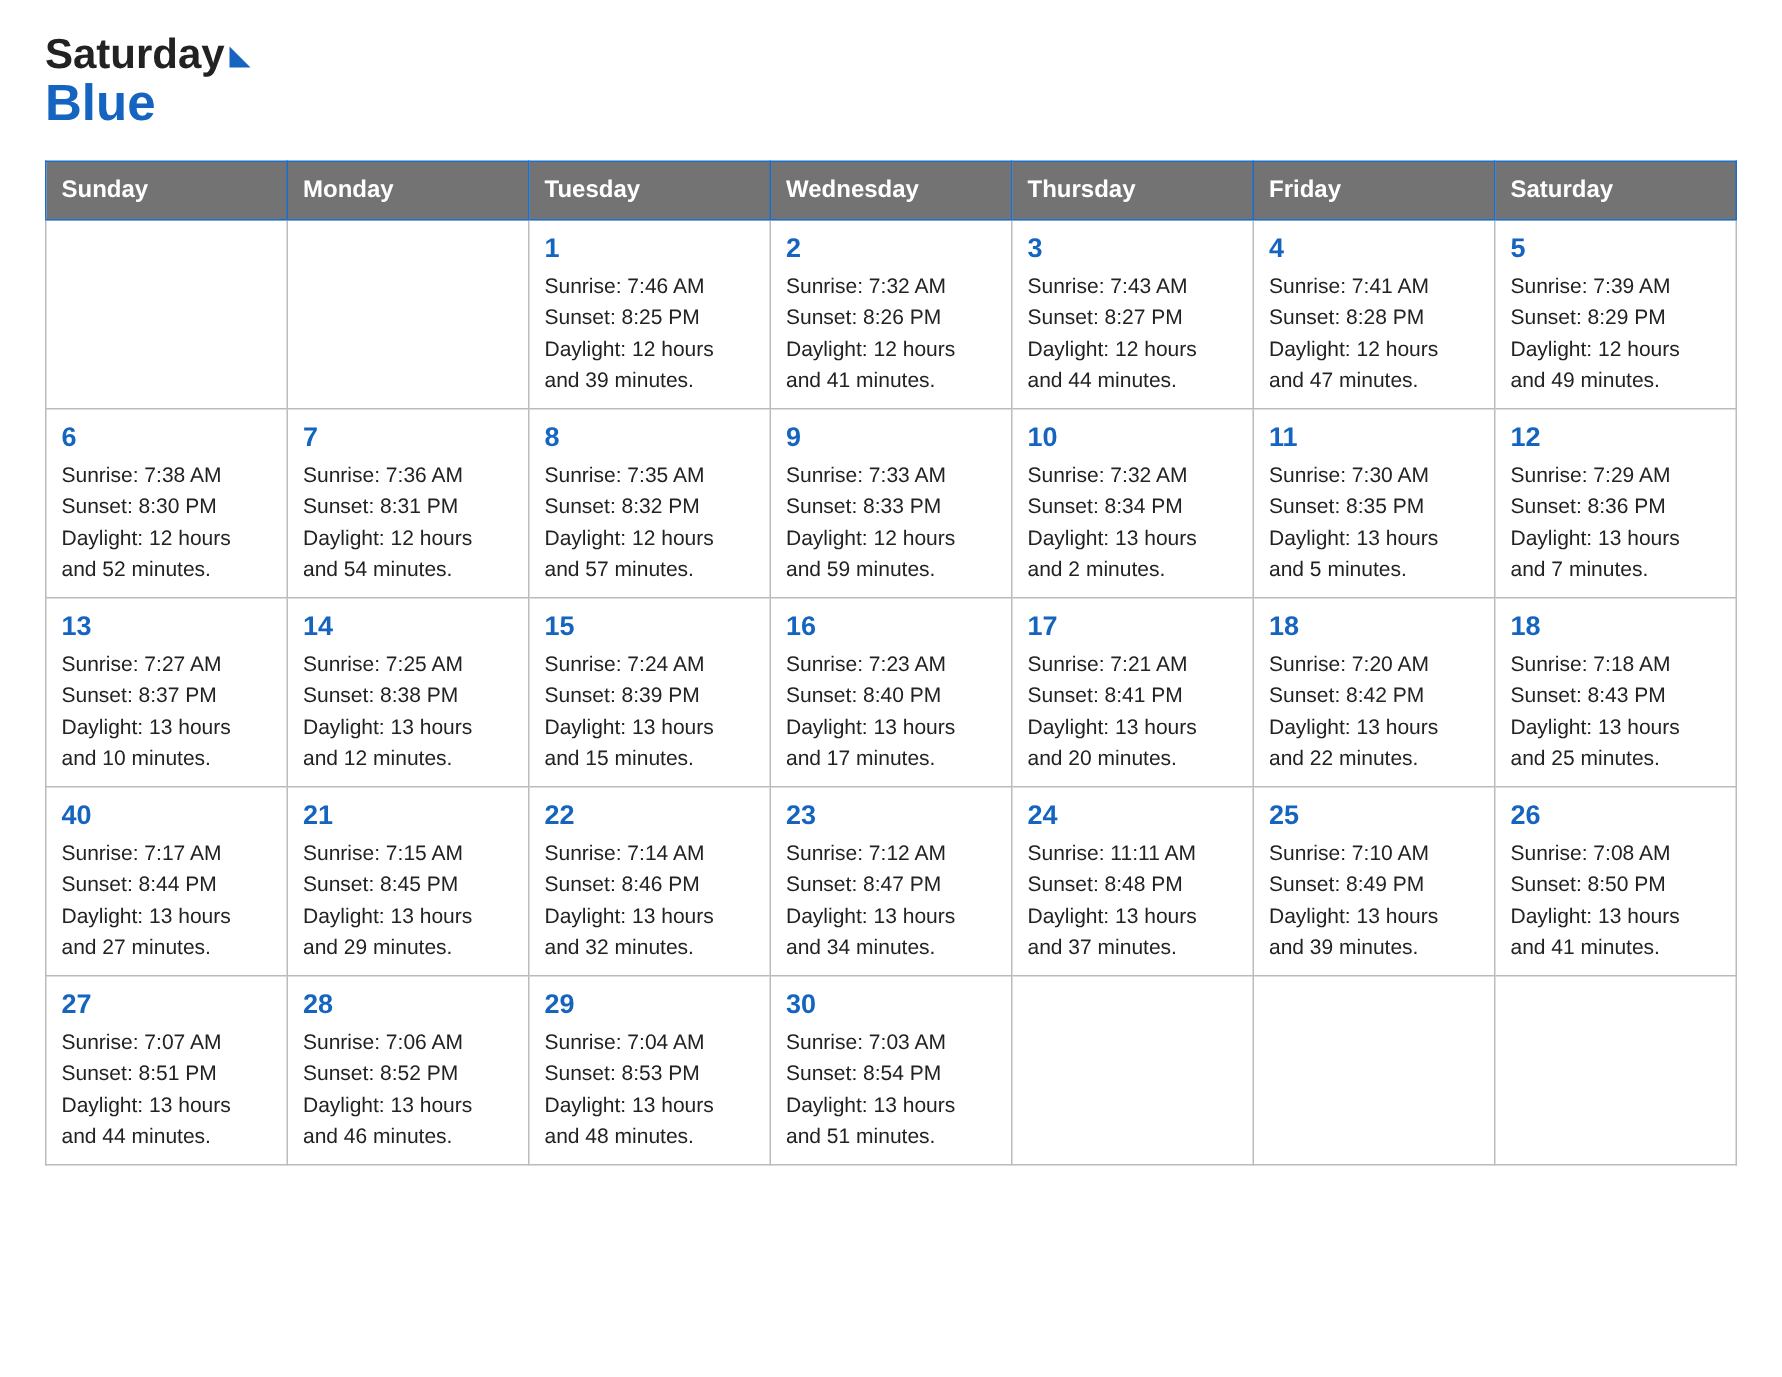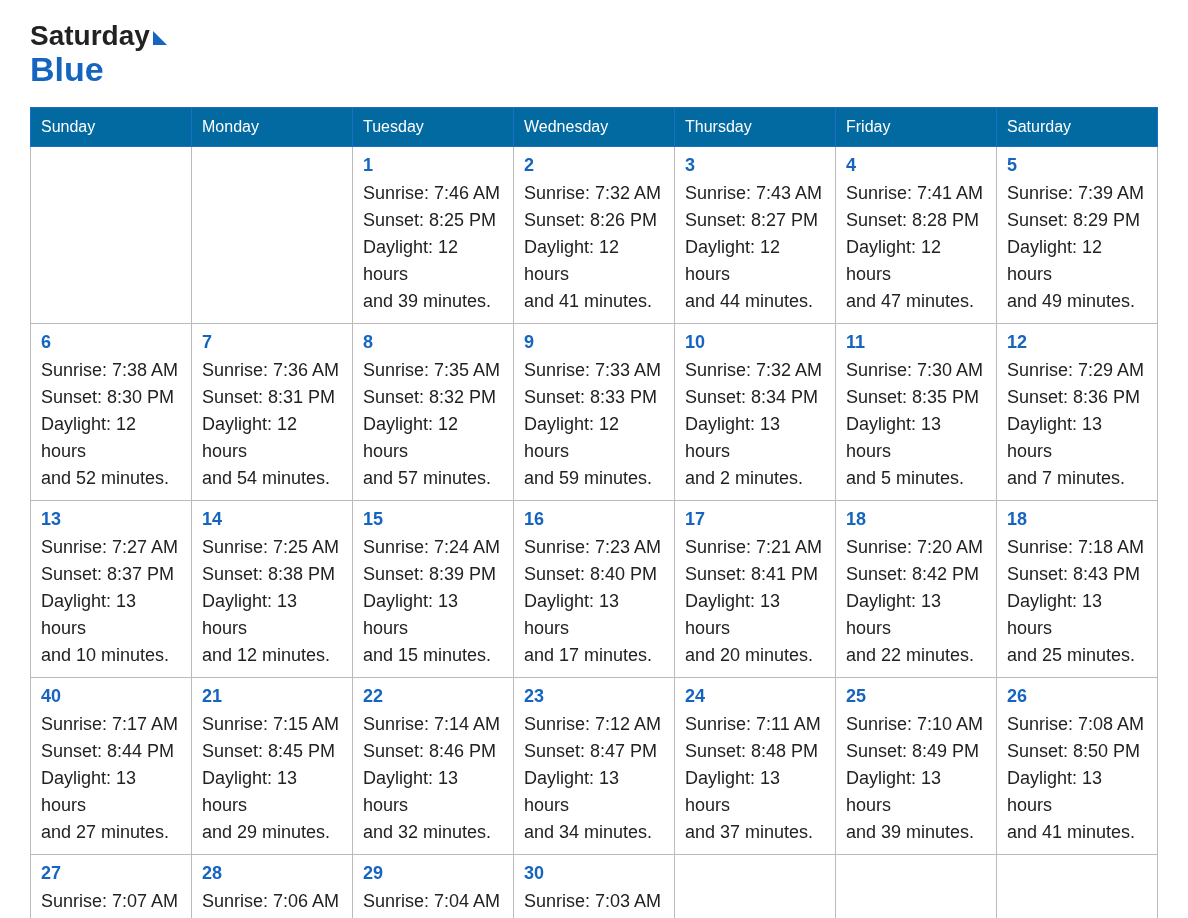--- a/index.html
+++ b/index.html
@@ -62,45 +62,45 @@
       font-size: 22px;
       color: #333;
       margin-top: 4px;
     }
     .calendar-table {
       width: 100%;
       border-collapse: collapse;
       border: 1px solid #aaa;
     }
     .calendar-table th {
-      background-color: #0369a1;
+      background-color: #737373;
       color: #fff;
       font-size: 16px;
-      font-weight: normal;
+      font-weight: bold;
       padding: 10px 10px;
       text-align: left;
       border: 1px solid #1a6fcc;
     }
     .calendar-table td {
       vertical-align: top;
       border: 1px solid #bbb;
       padding: 8px 10px;
       width: calc(100% / 7);
       min-height: 95px;
       height: 95px;
     }
     .day-number {
       font-size: 18px;
       color: #1565c0;
       font-weight: bold;
       margin-bottom: 4px;
       display: block;
     }
     .day-info {
-      font-size: 18px;
+      font-size: 14px;
       color: #222;
       line-height: 1.5;
     }
     .empty-cell {
       background: #fff;
     }
     tr td {
       background: #fff;
     }
   </style>
@@ -295,21 +295,21 @@
         </td>
         <td>
           <span class="day-number">23</span>
           <div class="day-info" style="white-space: pre-line;">Sunrise: 7:12 AM
 Sunset: 8:47 PM
 Daylight: 13 hours
 and 34 minutes.</div>
         </td>
         <td>
           <span class="day-number">24</span>
-          <div class="day-info" style="white-space: pre-line;">Sunrise: 7:11 AM
+          <div class="day-info" style="white-space: pre-line;">Sunrise: 11:11 AM
 Sunset: 8:48 PM
 Daylight: 13 hours
 and 37 minutes.</div>
         </td>
         <td>
           <span class="day-number">25</span>
           <div class="day-info" style="white-space: pre-line;">Sunrise: 7:10 AM
 Sunset: 8:49 PM
 Daylight: 13 hours
 and 39 minutes.</div>

